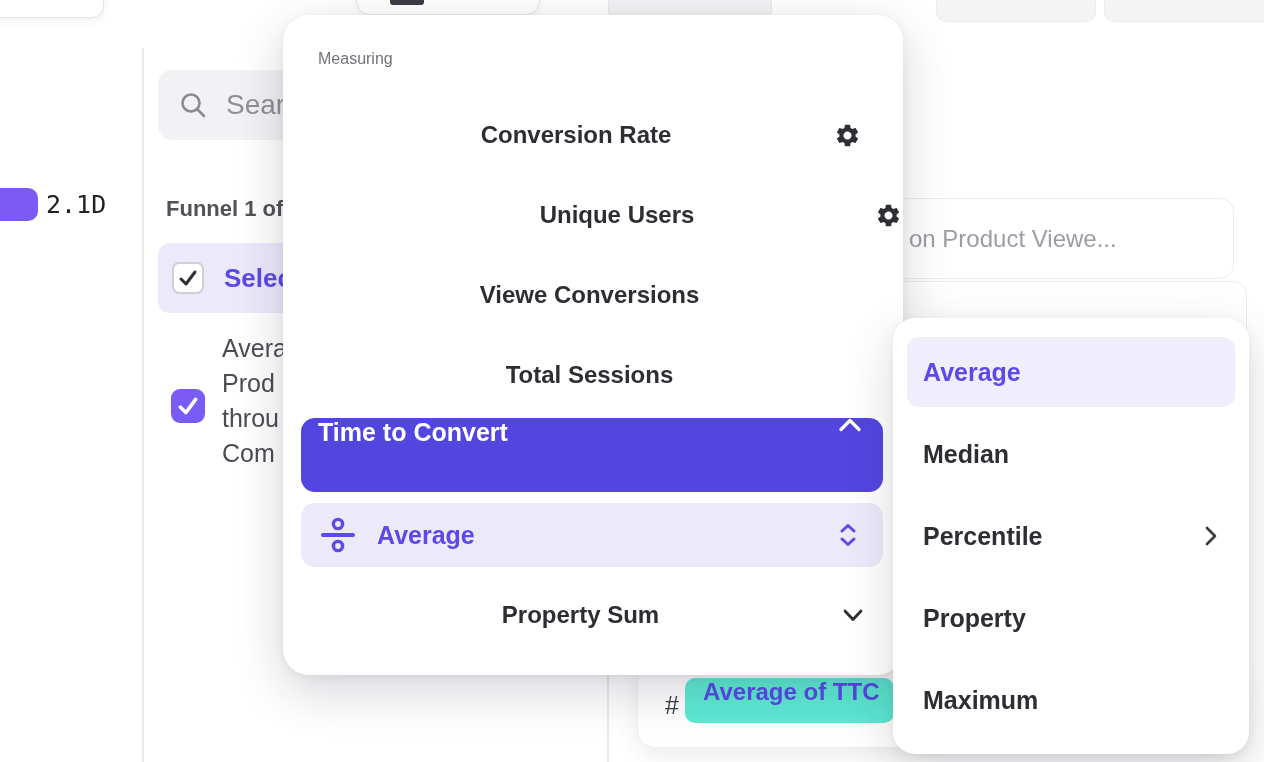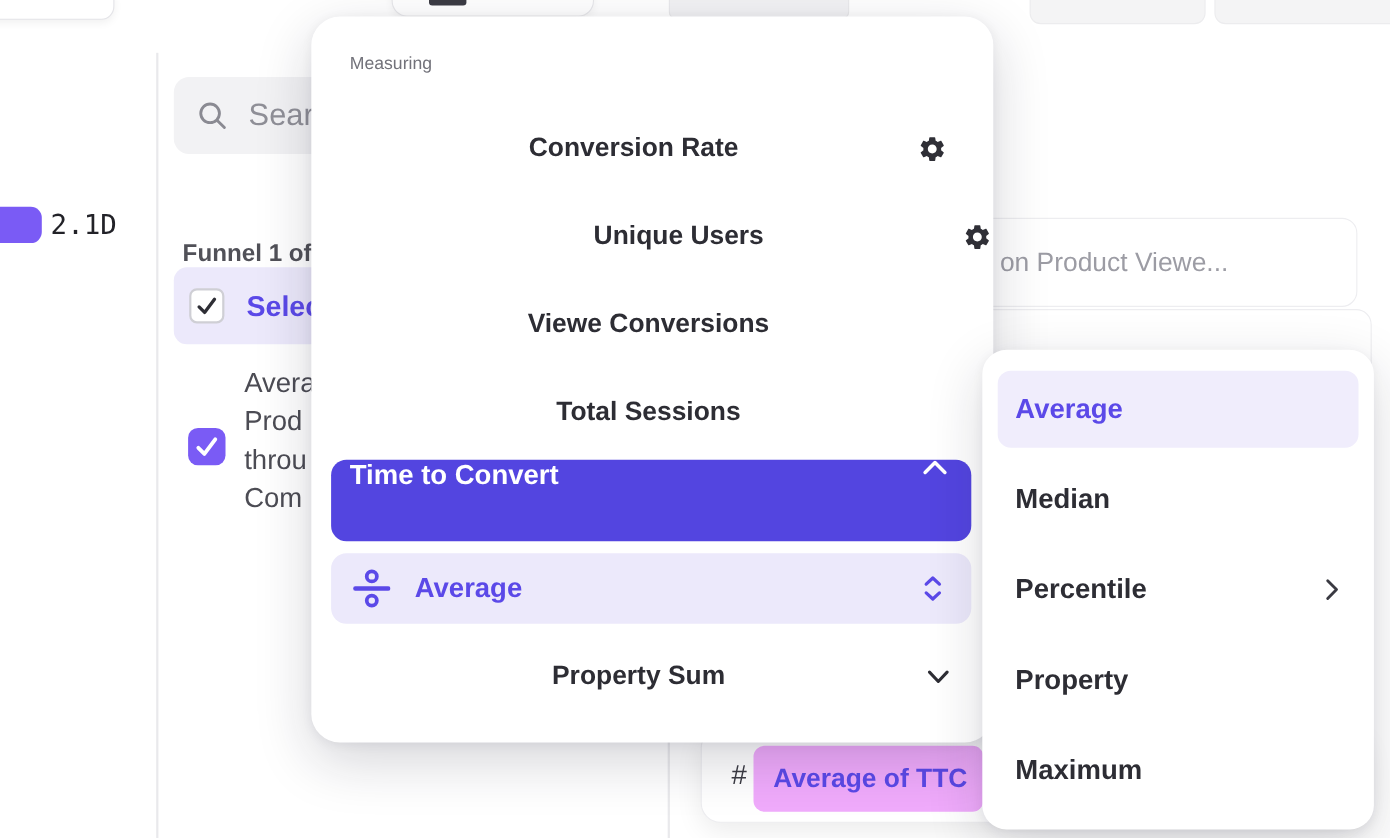--- a/index.html
+++ b/index.html
@@ -25,21 +25,21 @@
     border:1px solid #ececee; border-radius:10px; }
   .vdivider { width:2px; background:#e9e9ec; }
 
   
   .search-box { left:158px; top:70px; width:440px; height:70px; background:#f2f2f4;
     border-radius:14px; display:flex; align-items:center; padding:0 20px; gap:18px; }
   .search-box input { border:none; outline:none; background:transparent; font-size:28px;
     color:#4c4c54; width:330px; font-family:inherit; }
   .search-box input::placeholder { color:#8f8f97; }
 
-  .funnel-label { left:166px; top:196px; font-size:22px; font-weight:bold; color:#515158; white-space:nowrap;margin-top:21px; }
+  .funnel-label { left:166px; top:196px; font-size:22px; font-weight:bold; color:#515158; white-space:nowrap; }
 
   .select-row { left:158px; top:243px; width:300px; height:70px; background:#ece9fb;
     border-radius:12px; display:flex; align-items:center; padding:0 14px; gap:20px; }
   .cbx-white { width:32px; height:32px; background:#fff; border:2px solid #cfcfd5;
     border-radius:7px; display:flex; align-items:center; justify-content:center; flex:0 0 auto; }
   .select-label { font-size:26px; font-weight:bold; color:#5b49e8; white-space:nowrap; }
 
   .desc-block { left:222px; top:331px; font-size:25px; line-height:35px; color:#4c4c54; white-space:nowrap; }
   .cbx-purple { left:171px; top:389px; width:34px; height:34px; background:#7a5bf5;
     border-radius:9px; display:flex; align-items:center; justify-content:center; }
@@ -54,22 +54,22 @@
   .card-event-text { position:absolute; left:281px; font-size:24px; color:#9c9ca4; white-space:nowrap; }
   .card-then { left:627px; top:281px; width:620px; height:190px; }
   .then-text { position:absolute; left:279px; top:11px; font-size:22px; white-space:nowrap;margin-top:48px; }
   .then-text .d { color:#3c3c44; font-weight:bold; }
   .then-text .rest { color:#84848c; margin-left:9px; }
 
   .card-metric { left:637px; top:662px; width:606px; height:86px; background:#fff;
     border:1.5px solid #ededf0; border-radius:18px; box-shadow:0 8px 24px rgba(0,0,0,.08);
     display:flex; align-items:center; }
   .hash { position:absolute; left:27px; font-size:25px; color:#3c3c44; }
-  .metric-pill { position:absolute; left:47px; top:15px; width:209px; height:60px;
-    background:#f0abfc; border-radius:10px; display:flex; align-items:center; padding:0 16px 0 18px; }
+  .metric-pill { position:absolute; left:47px; top:15px; width:209px; height:45px;
+    background:#5eead4; border-radius:10px; display:flex; align-items:flex-start; padding:0 16px 0 18px; }
   .metric-pill-label { font-size:24px; font-weight:bold; color:#5b49e8; white-space:nowrap; }
   .metric-pill svg { margin-left:12px; }
 
   
   .menu-panel { left:283px; top:15px; width:620px; height:660px; background:#fff;
     border-radius:26px; box-shadow:0 16px 50px rgba(24,24,46,.18), 0 2px 10px rgba(24,24,46,.06); z-index:10; }
   .menu-title { position:absolute; left:35px; top:35px; font-size:16px; color:#72727a; }
   .menu-row { position:absolute; left:0; width:100%; height:80px; display:flex;
     align-items:center; padding:0 42px 0 35px; cursor:pointer; }
   .menu-row-label { font-size:24px; font-weight:bold; color:#2d2d34; flex:1;text-align:center; }

